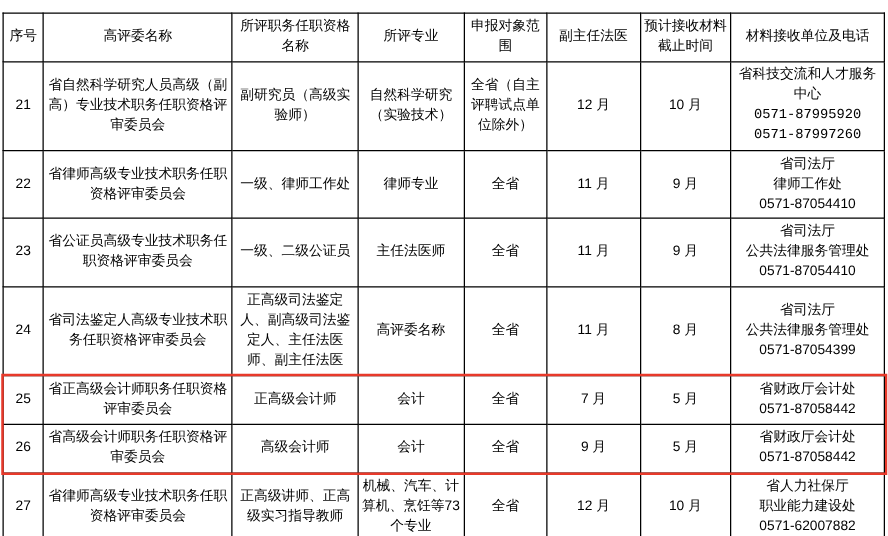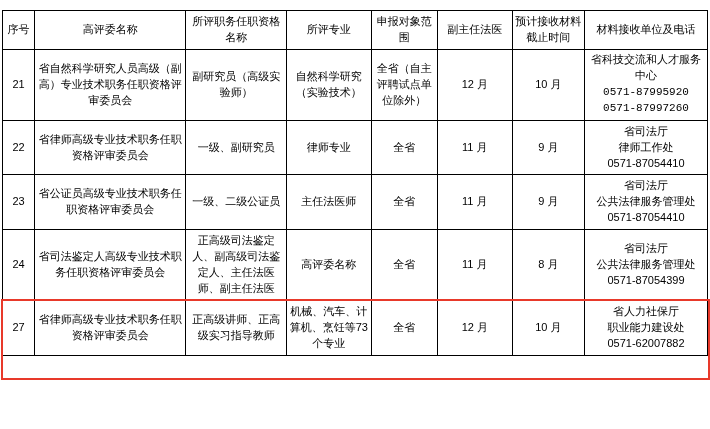--- a/index.html
+++ b/index.html
@@ -92,21 +92,21 @@
         <td>全省（自主评聘试点单位除外）</td>
         <td>12 月</td>
         <td>10 月</td>
         <td class="pre" style="white-space: pre-line; font-family: Liberation Mono, monospace;">省科技交流和人才服务中心
 0571-87995920
 0571-87997260</td>
       </tr>
       <tr>
         <td>22</td>
         <td>省律师高级专业技术职务任职资格评审委员会</td>
-        <td>一级、副研究员</td>
+        <td>一级、律师工作处</td>
         <td>律师专业</td>
         <td>全省</td>
         <td>11 月</td>
         <td>9 月</td>
         <td class="pre" style="white-space: pre-line;">省司法厅
 律师工作处
 0571-87054410</td>
       </tr>
       <tr>
         <td>23</td>
@@ -126,20 +126,42 @@
         <td>正高级司法鉴定人、副高级司法鉴定人、主任法医师、副主任法医</td>
         <td>高评委名称</td>
         <td>全省</td>
         <td>11 月</td>
         <td>8 月</td>
         <td class="pre" style="white-space: pre-line;">省司法厅
 公共法律服务管理处
 0571-87054399</td>
       </tr>
       <tr>
+        <td>25</td>
+        <td>省正高级会计师职务任职资格评审委员会</td>
+        <td>正高级会计师</td>
+        <td>会计</td>
+        <td>全省</td>
+        <td>7 月</td>
+        <td>5 月</td>
+        <td class="pre" style="white-space: pre-line;">省财政厅会计处
+0571-87058442</td>
+      </tr>
+      <tr>
+        <td>26</td>
+        <td>省高级会计师职务任职资格评审委员会</td>
+        <td>高级会计师</td>
+        <td>会计</td>
+        <td>全省</td>
+        <td>9 月</td>
+        <td>5 月</td>
+        <td class="pre" style="white-space: pre-line;">省财政厅会计处
+0571-87058442</td>
+      </tr>
+      <tr>
         <td>27</td>
         <td>省律师高级专业技术职务任职资格评审委员会</td>
         <td>正高级讲师、正高级实习指导教师</td>
         <td>机械、汽车、计算机、烹饪等73 个专业</td>
         <td>全省</td>
         <td>12 月</td>
         <td>10 月</td>
         <td class="pre" style="white-space: pre-line;">省人力社保厅
 职业能力建设处
 0571-62007882</td>

